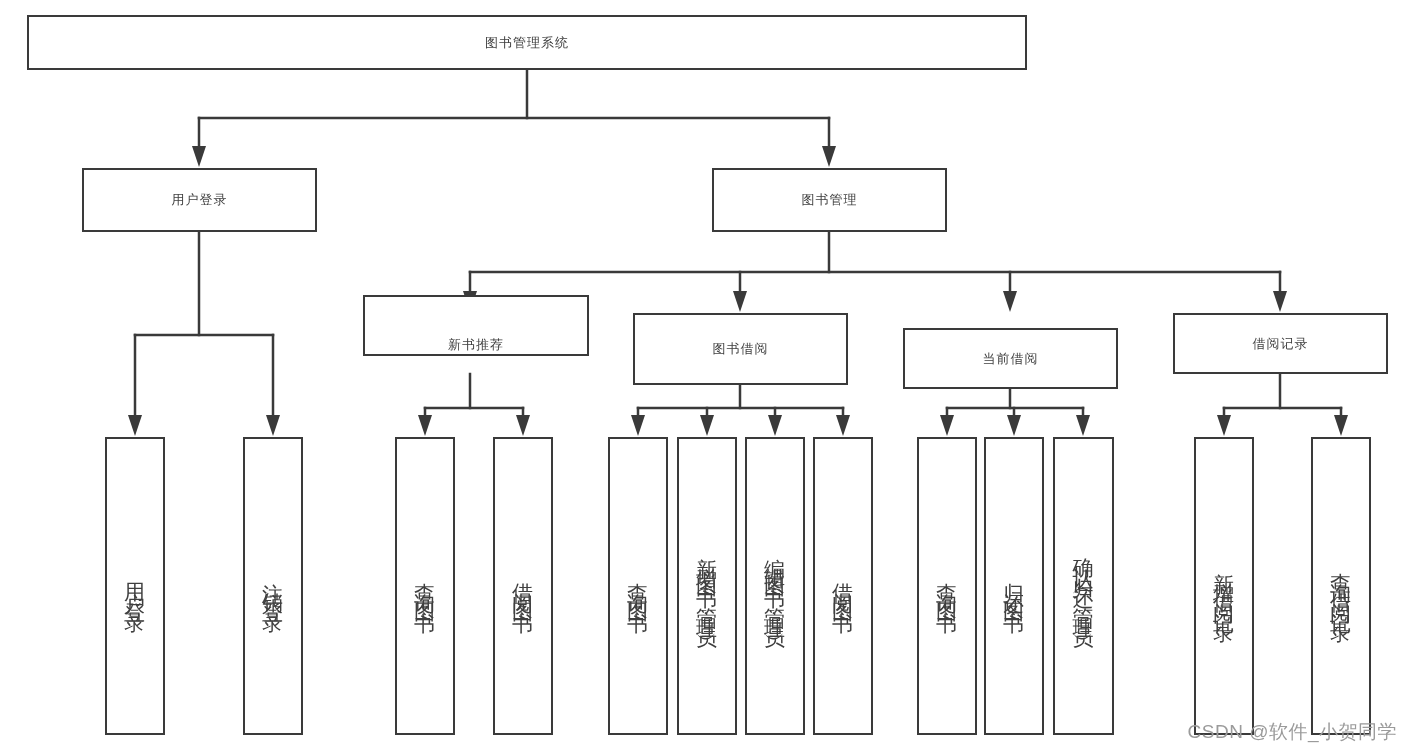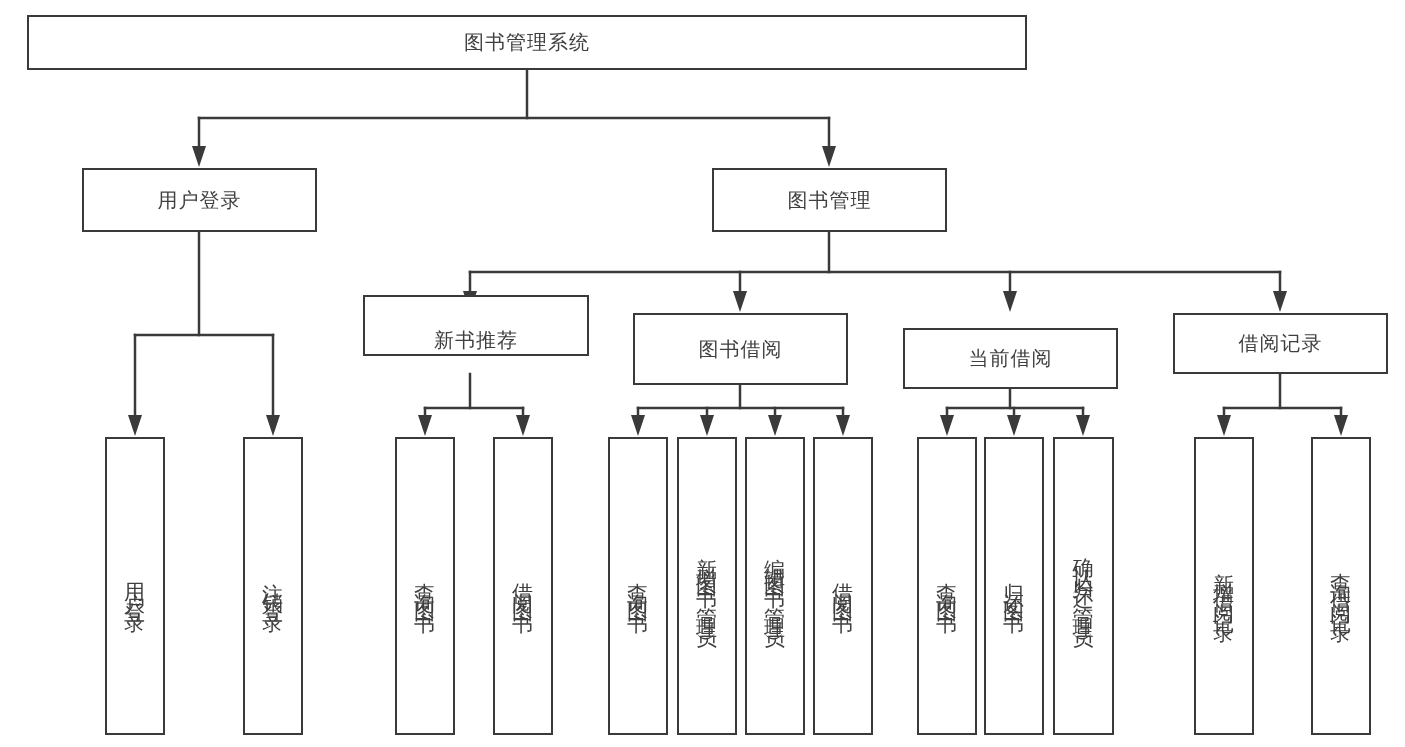--- a/index.html
+++ b/index.html
@@ -19,21 +19,21 @@
     position: absolute;
     box-sizing: border-box;
     background: #ffffff;
     border: 2.5px solid #3a3a3a;
     color: #3f3f3f;
     display: flex;
     align-items: center;
     justify-content: center;
     z-index: 2;
   }
-  .node.h { font-size: 20px; letter-spacing: 1px; }
+  .node.h { font-size: 13px; letter-spacing: 1px; }
   .node.leaf { font-size: 21px; }
   .vtext {
     writing-mode: vertical-rl;
     text-orientation: mixed;
     letter-spacing: 10px;
     line-height: 1;
     white-space: nowrap;
   }
   #wires {
     position: absolute;
@@ -199,14 +199,15 @@
     <span class="vtext">确认归还（管理员）</span>
   </div>
 
   <div class="node leaf" style="left:1194px; top:437px; width:60px; height:298px;">
     <span class="vtext">新增借阅记录</span>
   </div>
   <div class="node leaf" style="left:1311px; top:437px; width:60px; height:298px;">
     <span class="vtext">查询借阅记录</span>
   </div>
 
+  <div id="watermark">CSDN @软件_小贺同学</div>
 
 </div>
 
 </body></html>

